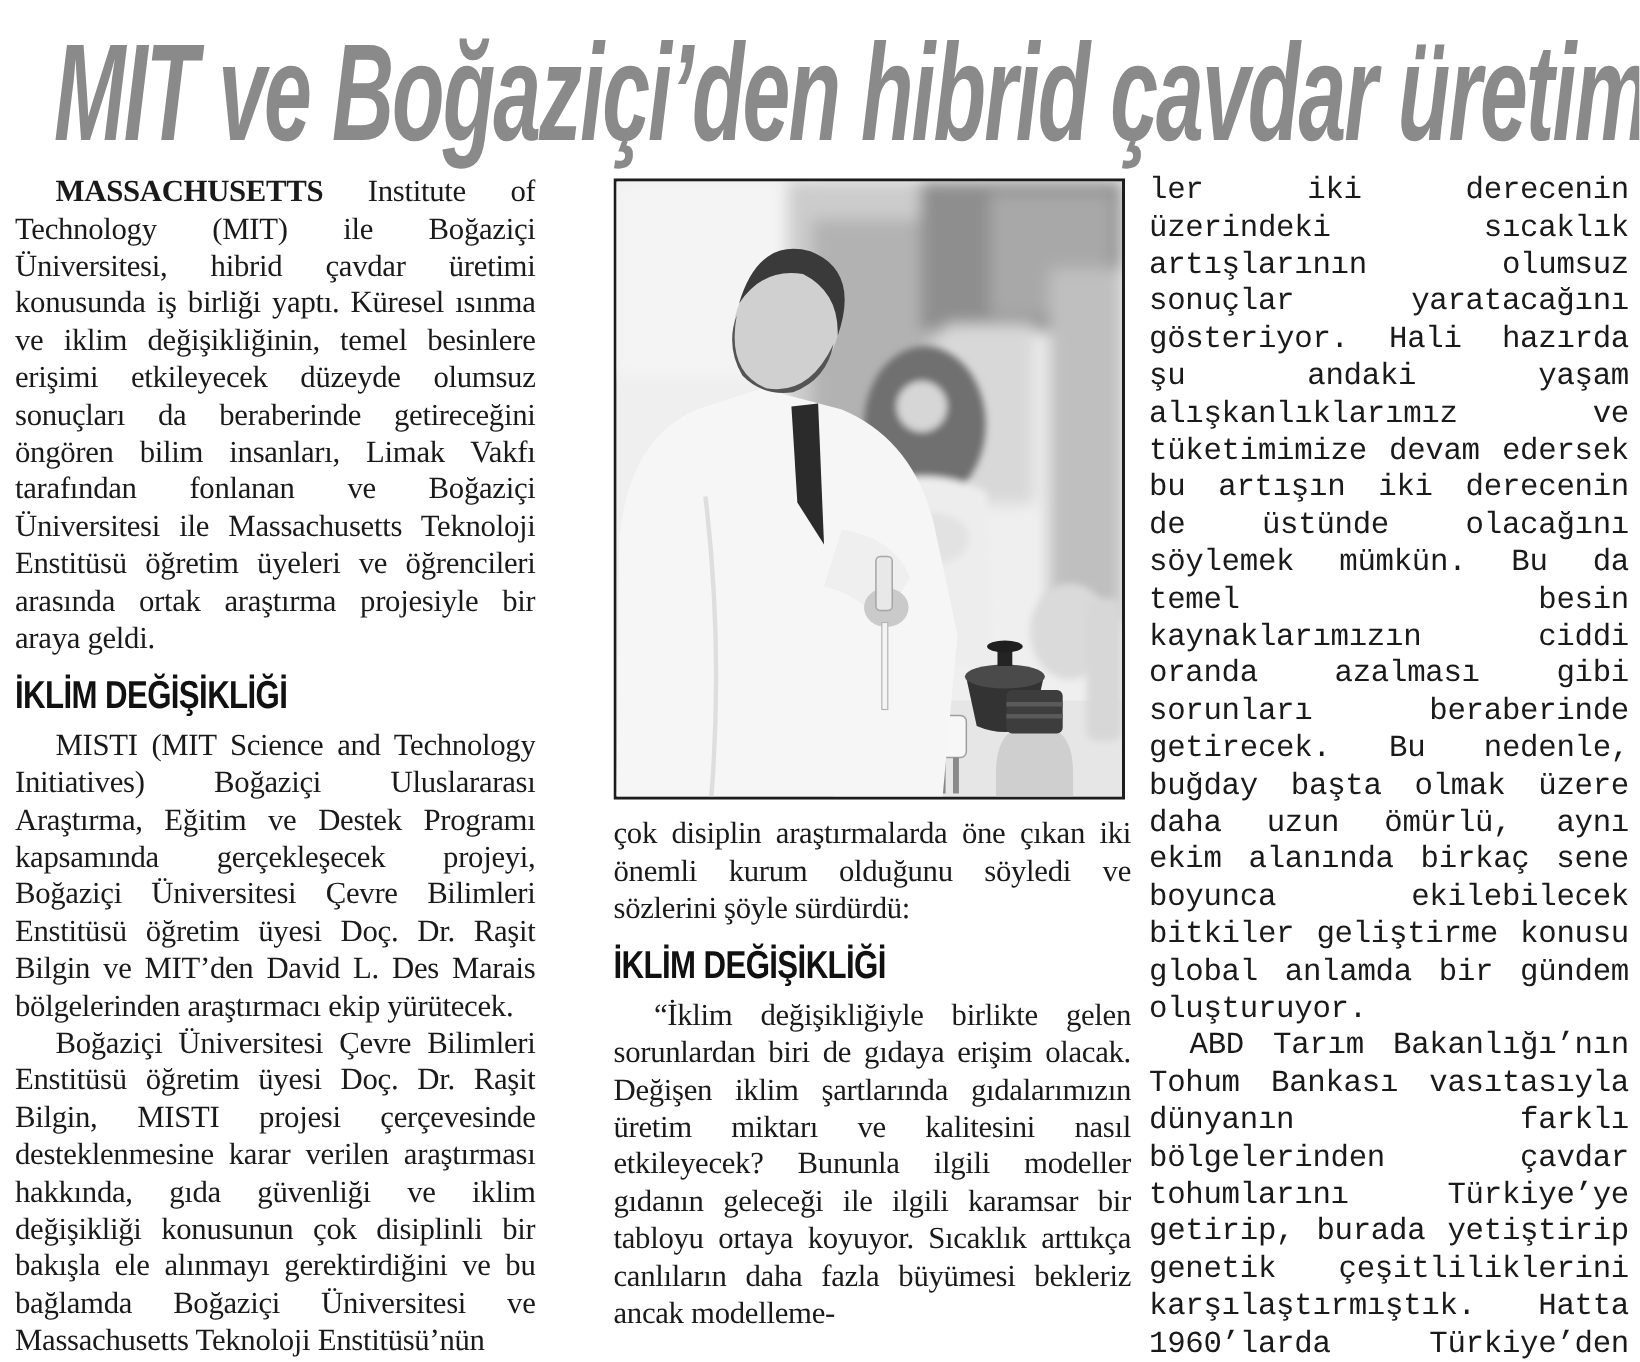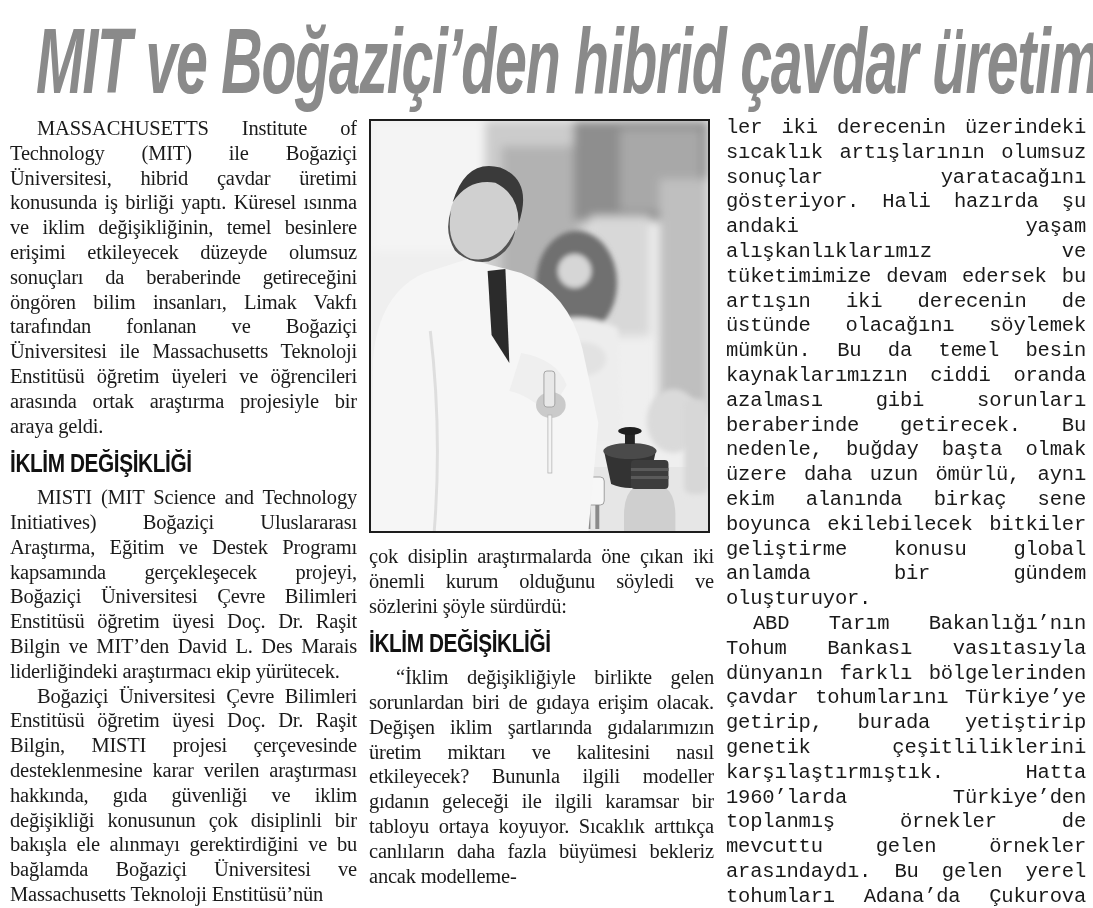--- a/index.html
+++ b/index.html
@@ -11,25 +11,25 @@
   .headline-wrap svg{display:block;}
   .columns{
     position:absolute;top:116px;left:10px;width:1076px;height:790px;
     display:flex;gap:12px;
   }
   .col{
     text-align:justify;font-size:20.5px;line-height:24.8px;
     letter-spacing:-0.2px;overflow:hidden;
   }
   .col-1{width:347px;}
-  .col-2{width:345px;}
+  .col-2{width:345px;margin-left:40px;}
   .col-3{width:360px;flex:1;font-family:Liberation Mono, monospace;}
   .col p{margin:0;}
   .ind{text-indent:27px;}
-  .lead{font-weight:normal;}
+  .lead{font-weight:bold;}
   .subhead{
     font-family:"Liberation Sans", sans-serif;font-weight:bold;
     font-size:26px;letter-spacing:-0.5px;color:#111;
     margin:13px 0 9px 0;transform:scaleX(0.8);transform-origin:0 50%;
     white-space:nowrap;
   }
   .photo-frame{
     width:341px;height:414px;border:2px solid #1d1d1d;box-sizing:border-box;
     margin:3px 0 11px 0;background:#efefef;
   }
@@ -44,21 +44,21 @@
     <svg width="1093" height="112" viewBox="0 0 1093 112">
       <text x="8" y="91" font-family="Liberation Sans, sans-serif" font-size="92" font-weight="bold" font-style="italic" fill="#8a8a8a" letter-spacing="-2" textLength="1078" lengthAdjust="spacingAndGlyphs">MIT ve Boğaziçi’den hibrid çavdar üretimi</text>
     </svg>
   </div>
 
   <div class="columns">
 
     <div class="col col-1">
       <p class="ind"><span class="lead">MASSACHUSETTS</span><span> Institute of Technology (MIT) ile Boğaziçi Üniversitesi, hibrid çavdar üretimi konusunda iş birliği yaptı. Küresel ısınma ve iklim değişikliğinin, temel besinlere erişimi etkileyecek düzeyde olumsuz sonuçları da beraberinde getireceğini öngören bilim insanları, Limak Vakfı tarafından fonlanan ve Boğaziçi Üniversitesi ile Massachusetts Teknoloji Enstitüsü öğretim üyeleri ve öğrencileri arasında ortak araştırma projesiyle bir araya geldi.</span></p>
       <div class="subhead">İKLİM DEĞİŞİKLİĞİ</div>
-      <p class="ind">MISTI (MIT Science and Technology Initiatives) Boğaziçi Uluslararası Araştırma, Eğitim ve Destek Programı kapsamında gerçekleşecek projeyi, Boğaziçi Üniversitesi Çevre Bilimleri Enstitüsü öğretim üyesi Doç. Dr. Raşit Bilgin ve MIT’den David L. Des Marais liderliğindeki araştırmacı ekip yürütecek.</p>
+      <p class="ind">MISTI (MIT Science and Technology Initiatives) Boğaziçi Uluslararası Araştırma, Eğitim ve Destek Programı kapsamında gerçekleşecek projeyi, Boğaziçi Üniversitesi Çevre Bilimleri Enstitüsü öğretim üyesi Doç. Dr. Raşit Bilgin ve MIT’den David L. Des Marais bölgelerinden araştırmacı ekip yürütecek.</p>
       <p class="ind">Boğaziçi Üniversitesi Çevre Bilimleri Enstitüsü öğretim üyesi Doç. Dr. Raşit Bilgin, MISTI projesi çerçevesinde desteklenmesine karar verilen araştırması hakkında, gıda güvenliği ve iklim değişikliği konusunun çok disiplinli bir bakışla ele alınmayı gerektirdiğini ve bu bağlamda Boğaziçi Üniversitesi ve Massachusetts Teknoloji Enstitüsü’nün</p>
     </div>
 
     <div class="col col-2">
       <div class="photo-frame">
         <svg viewBox="0 0 341 410" preserveAspectRatio="none">
           <defs>
             <filter id="bgblur" x="-20%" y="-20%" width="140%" height="140%">
                 <feGaussianBlur stdDeviation="5"></feGaussianBlur>
               </filter>

